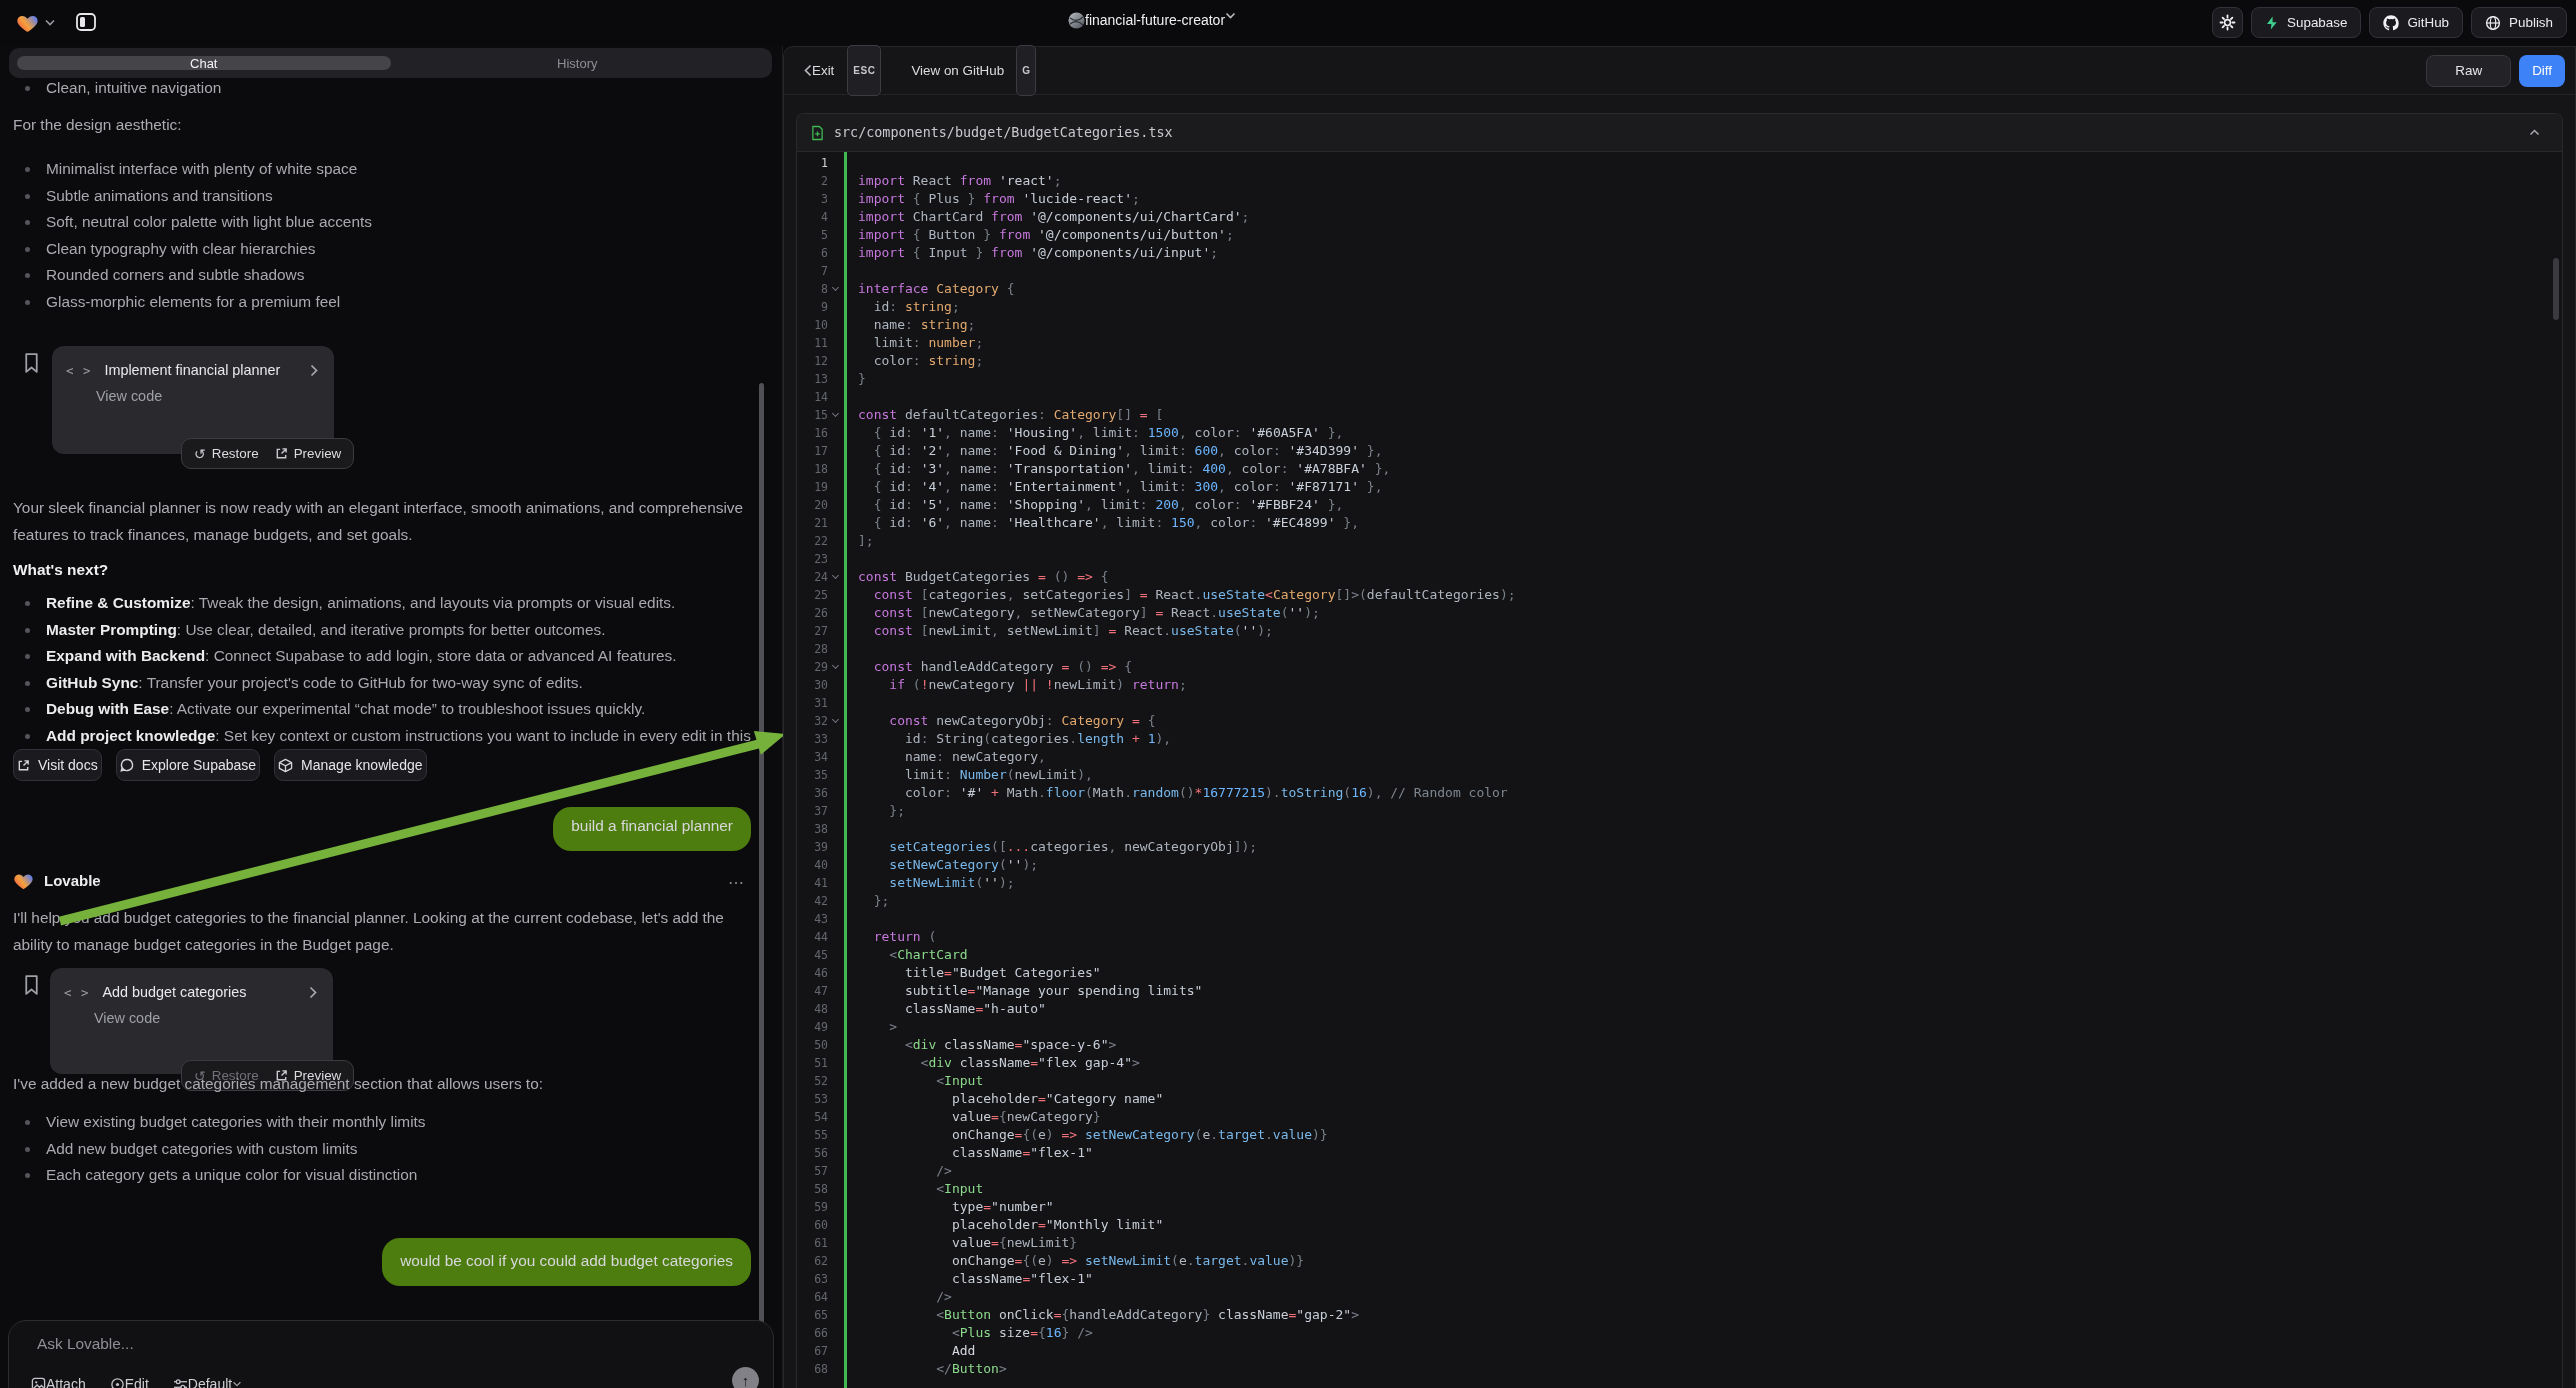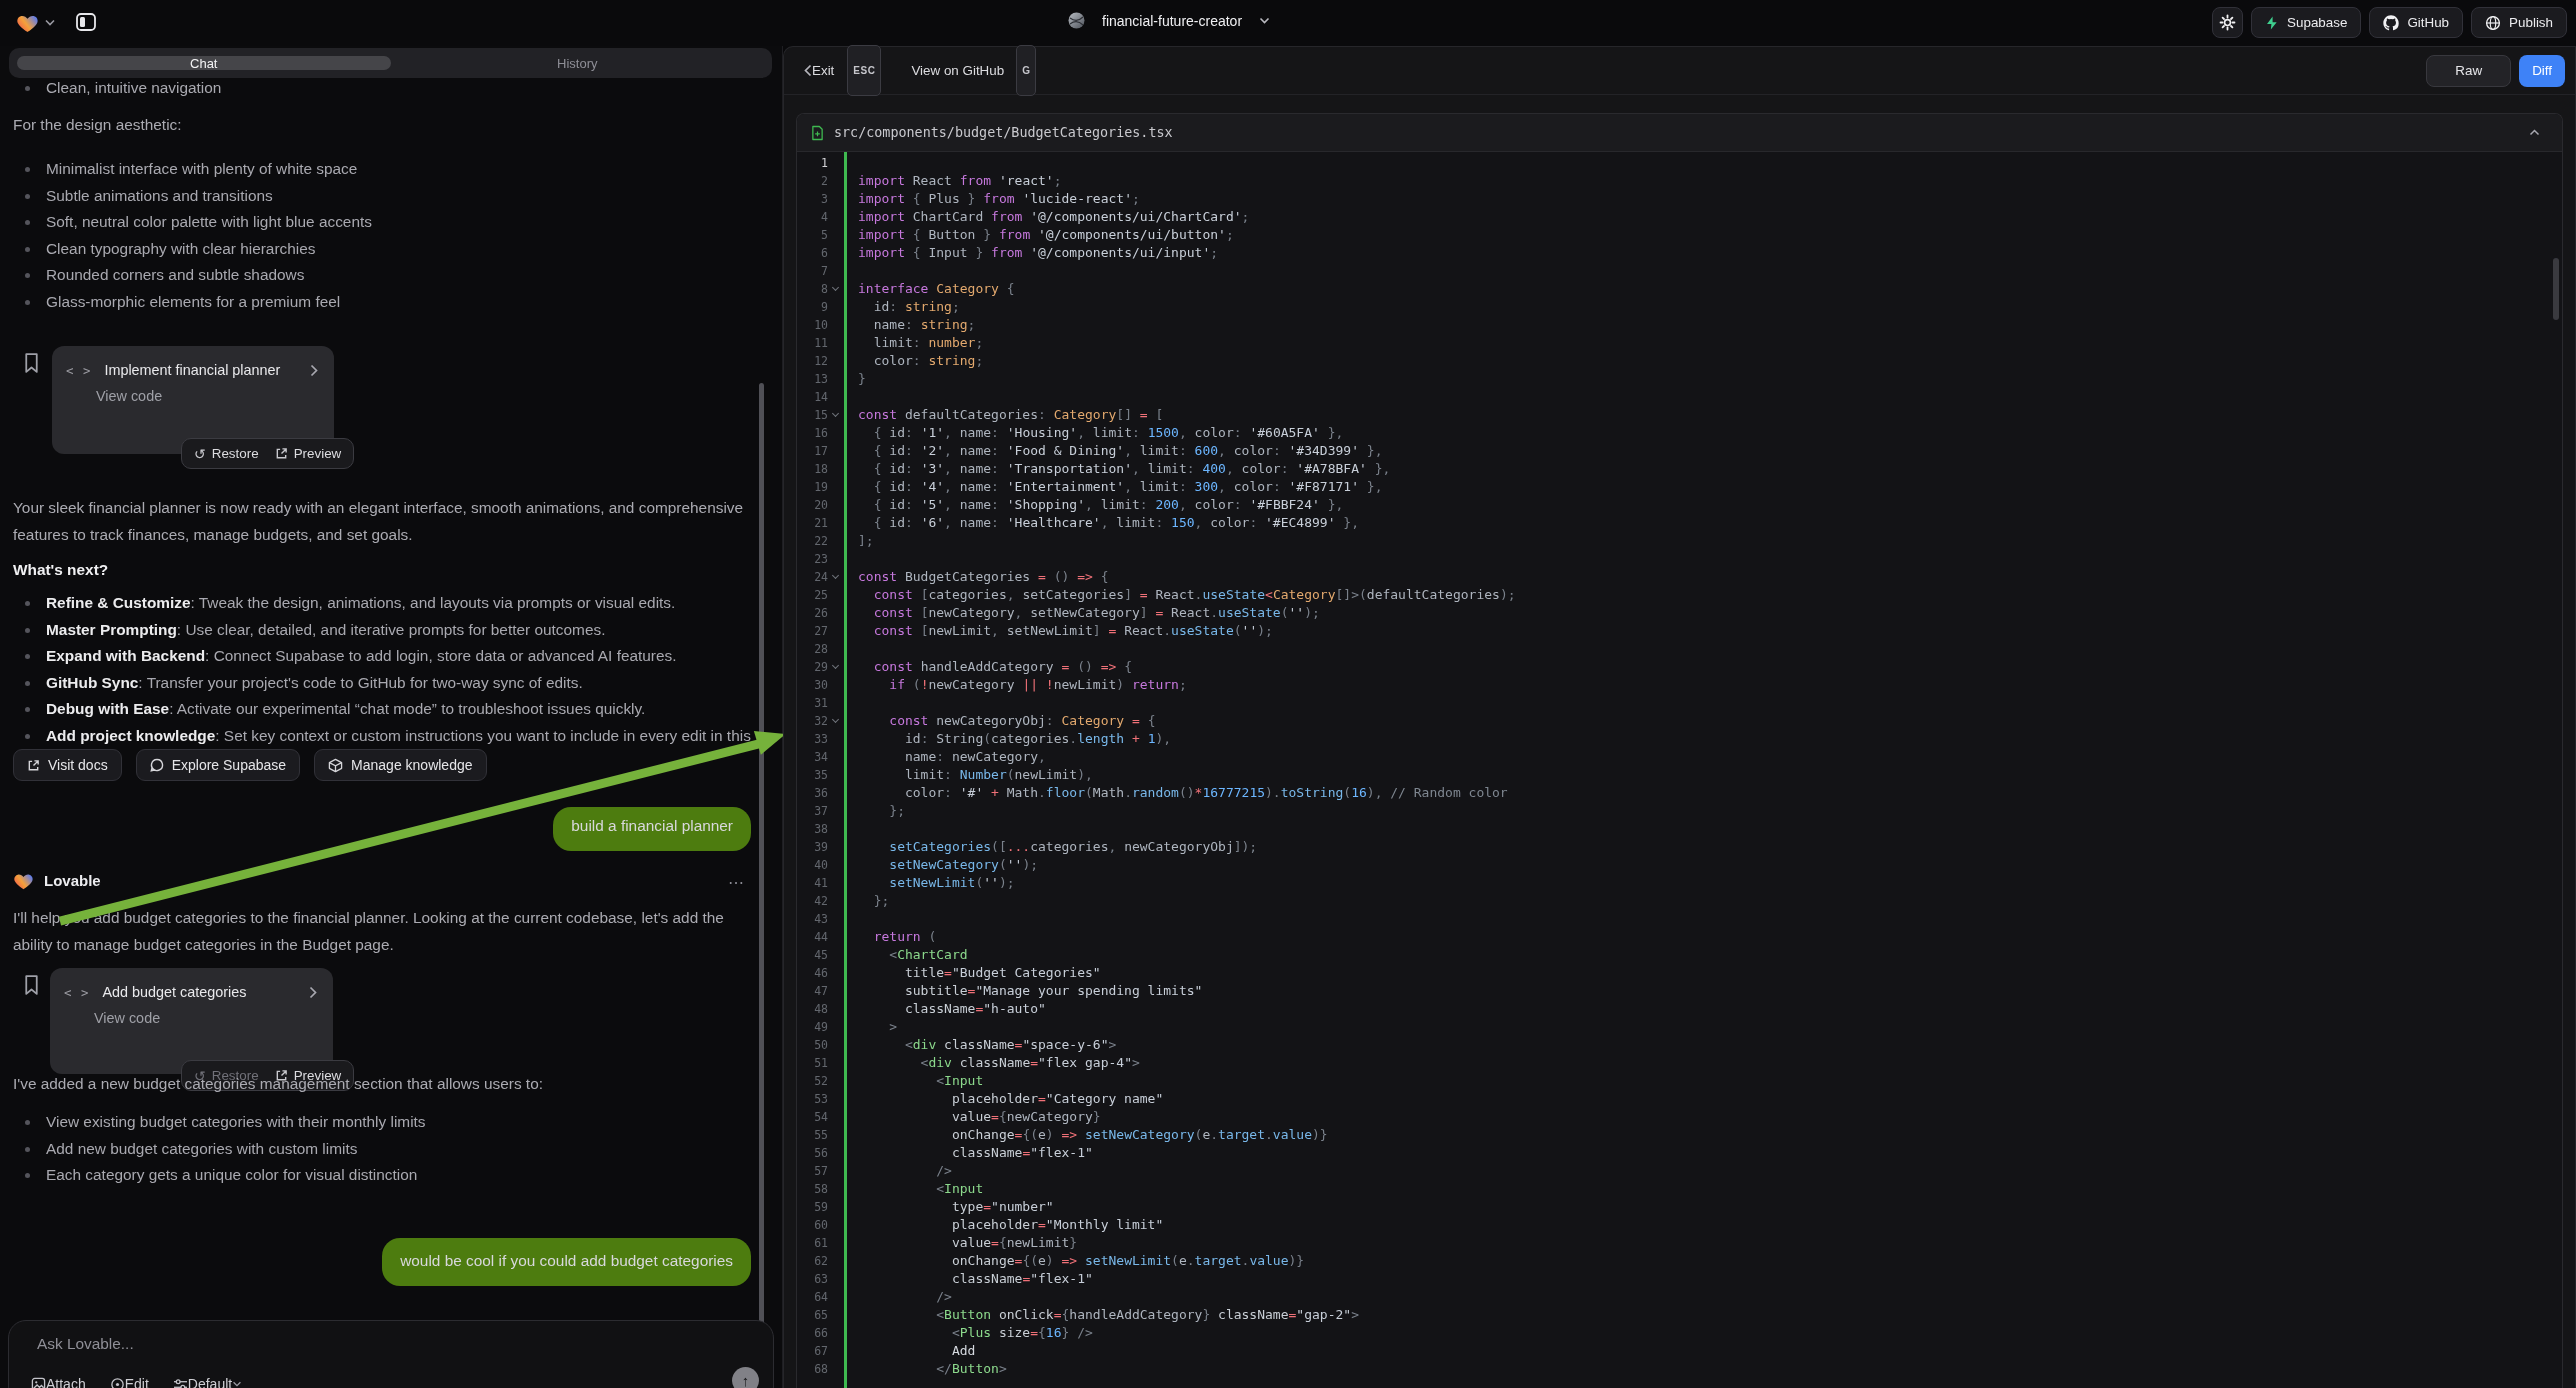--- a/index.html
+++ b/index.html
@@ -33,21 +33,21 @@
   .codechip{font-family:"DejaVu Sans Mono",monospace;font-size:12.4px;color:#9B9BA2;letter-spacing:1px}
   .viewcode{padding:10px 0 0 44px;font-size:14.4px;color:#9FA0A7}
   .pill{position:absolute;height:31px;background:#1A1A1D;border:1px solid #3B3B41;border-radius:10px;
     display:flex;align-items:center;gap:16px;padding:0 12px;font-size:13.4px;color:#DCDCE0}
   .pill .itm{display:flex;align-items:center;gap:6px}
   .dim{color:#717179}
   .bubble{position:absolute;background:#4d7c0f;border-radius:18px;display:flex;align-items:flex-end;
     padding:16px 18px;font-size:15.4px;color:#D8D8DC}
   .actions{position:absolute;display:flex;gap:14px}
   .abtn{height:32px;border:1px solid #313138;background:#1B1B1F;border-radius:9px;
-    display:inline-flex;align-items:center;gap:8px;padding:0 13px;font-size:14px;color:#E6E6E9}
+    display:inline-flex;align-items:center;gap:8px;padding:0 3px;font-size:14px;color:#E6E6E9}
   .lovrow{position:absolute;display:flex;align-items:center;gap:10px;font-size:15px;color:#ECECEF;font-weight:600}
   .dots{position:absolute;color:#8A8A92;font-size:16px;letter-spacing:1px}
   .ask{position:absolute;left:8px;top:1299px;width:766px;height:85px;background:#111113;
     border:1px solid #2C2C31;border-radius:18px}
   .ask .ph{position:absolute;left:28px;top:14px;font-size:15.4px;color:#8F8F97}
   .ask .brow{position:absolute;left:22px;bottom:12px;display:flex;align-items:center;gap:24px;font-size:14px;color:#CFCFD4}
   .ask .itm{display:flex;align-items:center;}
   .send{position:absolute;right:14px;bottom:10px;width:27px;height:27px;border-radius:50%;
     background:#818187;display:flex;align-items:center;justify-content:center;color:#1A1A1C;font-size:15px;font-weight:700}
   .chatscroll{position:absolute;left:759px;top:337px;width:5px;height:958px;border-radius:3px;background:#505056}
@@ -110,21 +110,21 @@
       </span>
       <span style="width:8px"></span>
       <span>
         <svg width="22" height="22" viewBox="0 0 22 22">
           <rect x="2" y="3" width="18" height="16" rx="4" fill="none" stroke="#E8E8EC" stroke-width="1.8"></rect>
           <rect x="5" y="6" width="5" height="10" rx="1.5" fill="#E8E8EC"></rect>
         </svg>
       </span>
     </div>
 
-    <div class="abs" style="left:1068px;top:12px;display:flex;align-items:center;gap:17px">
+    <div class="abs" style="left:1068px;top:12px;display:flex;gap:0">
       <span>
         <svg width="17" height="17" viewBox="0 0 17 17">
           <defs>
               <linearGradient id="pg" x1="0" y1="0" x2="1" y2="1">
             <stop offset="0" stop-color="#B9BDC4"></stop>
                 <stop offset="1" stop-color="#4E535B"></stop>
               </linearGradient>
             </defs>
           <circle cx="8.5" cy="8.5" r="8" fill="url(#pg)"></circle>
           <path d="M2 6c4 3 9 3 13-1M2 12c4-3 9-3 13 1" fill="none" stroke="#2C2F35" stroke-width="1.1"></path>

